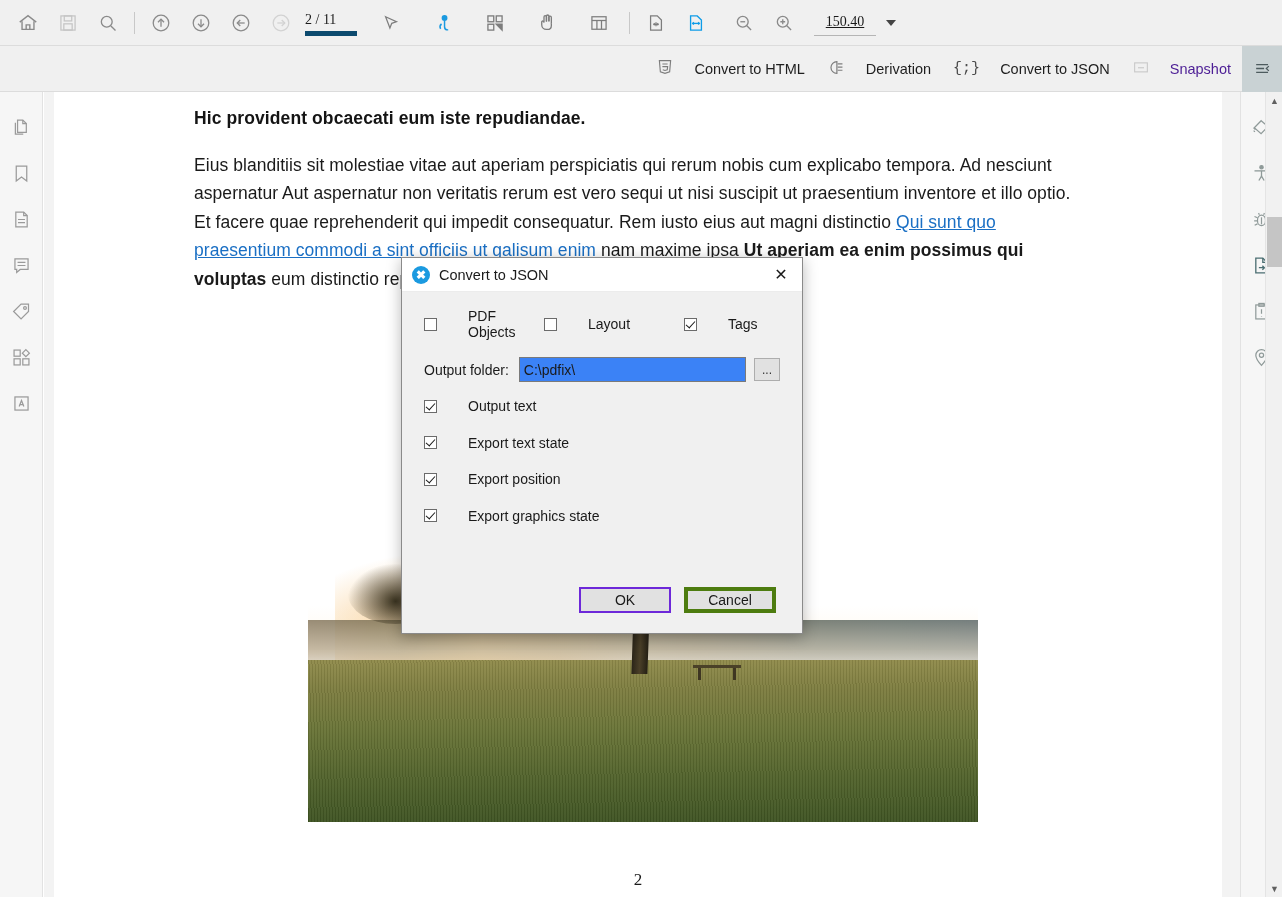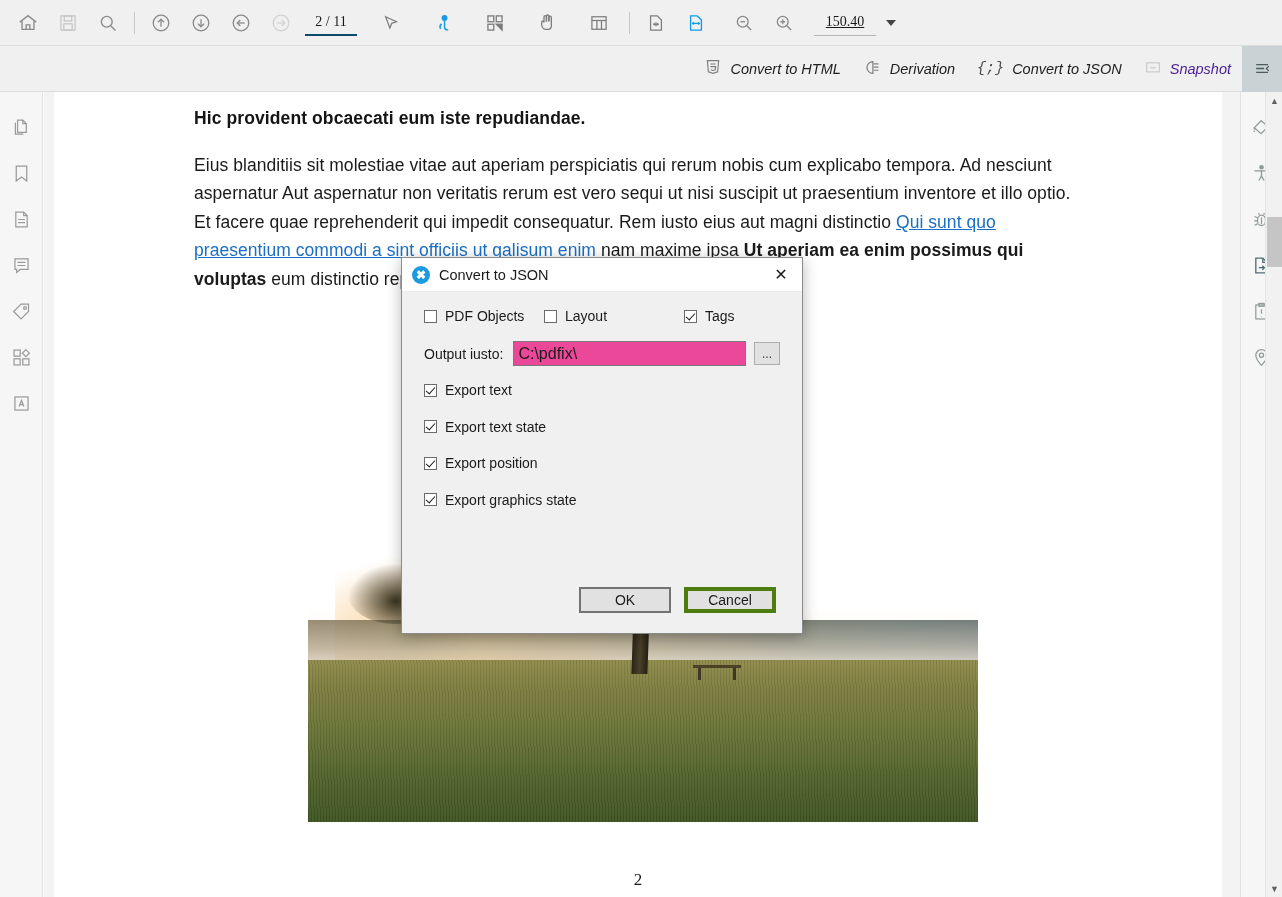--- a/index.html
+++ b/index.html
@@ -21,23 +21,23 @@
   }
   .tb-btn {
     width: 40px; height: 40px;
     display: flex; align-items: center; justify-content: center;
     cursor: pointer;
   }
   .tb-btn svg { display: block; }
   .tb-sep { width: 1px; height: 22px; background: #c8c8c8; margin: 0 6px; }
   .page-field {
     width: 52px; height: 26px; margin: 0 4px;
-    border: none; border-bottom: 2px solid #0c4a6e;
+    border: none; border-bottom: 5px solid #0c4a6e;
     background: transparent;
-    text-align: center; font-size: 14px; color: #1a1a1a;
+    text-align: left; font-size: 14px; color: #1a1a1a;
     font-family: "Liberation Serif", serif;
     padding: 0; outline: none;
   }
   .zoom-wrap { display: flex; align-items: center; margin-left: 10px; }
   .zoom-field {
     width: 62px; height: 26px;
     border: none; border-bottom: 1px solid #b5b5b5;
     background: transparent; text-align: center;
     font-size: 14px; color: #1a1a1a; padding: 0; outline: none;
     font-family: "Liberation Serif", serif;
@@ -51,23 +51,23 @@
     cursor: pointer;
   }
 
   
   .toolbar-sub {
     position: absolute; left: 0; top: 46px; width: 1282px; height: 46px;
     background: #f0f0f0; border-bottom: 1px solid #dcdcdc;
     display: flex; align-items: center; justify-content: flex-end;
   }
   .sub-item {
-    display: flex; align-items: center; gap: 8px;
+    display: flex; align-items: center; gap: 20px;
     height: 40px; padding: 0 11px; cursor: pointer;
-    font-size: 14.5px; color: #1e1e1e; white-space: nowrap; font-style: italic;
+    font-size: 14.5px; color: #1e1e1e; white-space: nowrap;
   }
   .sub-item.disabled { color: #4c1d95; cursor: default; }
   .sub-collapse {
     width: 40px; height: 46px; background: #c9d2d4;
     display: flex; align-items: center; justify-content: center;
     cursor: pointer;
   }
 
   
   .rail-left {
@@ -234,59 +234,60 @@
     width: 30px; height: 28px; display: flex;
     align-items: center; justify-content: center; cursor: pointer;
     color: #1a1a1a; font-size: 16px;
   }
   .dlg-body { padding: 16px 22px 0 22px; }
   .row-top { display: flex; align-items: center; margin-bottom: 17px; }
   .cb {
     display: inline-flex; align-items: center;
     font-size: 14px; color: #1a1a1a; cursor: pointer;
     user-select: none;
+    gap: 23px;
   }
   .cb .box {
     width: 13px; height: 13px; margin-right: 8px;
     border: 1px solid #6b6b6b; background: #fff;
     display: inline-flex; align-items: center; justify-content: center;
     position: relative; flex: 0 0 auto;
   }
   .cb .box.on::after {
     content: ""; position: absolute;
     left: 3px; top: 0px; width: 4px; height: 8px;
     border: solid #1a1a1a; border-width: 0 1.6px 1.6px 0;
     transform: rotate(42deg);
   }
   .row-folder { display: flex; align-items: center; margin-bottom: 16px; }
   .folder-label { font-size: 14px; color: #1a1a1a; margin-right: 10px; }
   .folder-input {
     flex: 1; height: 25px;
-    border: 1px solid #7a7a7a; background: #ec4899;
-    font-size: 16px; color: #1a1a1a; padding: 0 4px; outline: none;
+    border: 1px solid #7a7a7a; background: #3b82f6;
+    font-size: 14px; color: #1a1a1a; padding: 0 4px; outline: none;
     font-family: "Liberation Sans", sans-serif;
   }
   .folder-browse {
     width: 26px; height: 23px; margin-left: 8px;
     border: 1px solid #adadad; background: #e1e1e1;
     font-size: 12px; color: #333; cursor: pointer; line-height: 1;
     display: flex; align-items: center; justify-content: center;
   }
   .opt-row { margin-bottom: 18px; }
   .dlg-actions {
     position: absolute; left: 0; right: 0; bottom: 20px;
     display: flex; justify-content: flex-end; gap: 13px; padding-right: 26px;
   }
   .btn {
     width: 92px; height: 26px;
     border: 4px solid #4d7c0f; background: #e1e1e1;
     font-size: 14px; color: #1a1a1a; cursor: pointer;
     font-family: "Liberation Sans", sans-serif;
   }
-  .btn.primary { border: 2px solid #737373; }
+  .btn.primary { border: 2px solid #6d28d9; }
 </style>
 </head>
 <body>
 
 <div id="app">
 
   <div class="toolbar-main">
     <div class="tb-btn" style="margin-left:8px">
       <svg width="22" height="22" viewBox="0 0 24 24" fill="none" stroke="#8a8a8a" stroke-width="1.5">
           <path d="M3 11l9-7 9 7"></path>
@@ -598,29 +599,29 @@
           <span class="box"></span>
           <span>Layout</span>
         </label>
         <label class="cb">
           <span class="box on"></span>
           <span>Tags</span>
         </label>
       </div>
 
       <div class="row-folder">
-        <span class="folder-label">Output iusto:</span>
+        <span class="folder-label">Output folder:</span>
         <input class="folder-input" value="C:\pdfix\" style="">
         <button class="folder-browse">...</button>
       </div>
 
       <div class="opt-row">
         <label class="cb">
           <span class="box on"></span>
-          <span>Export text</span>
+          <span>Output text</span>
         </label>
       </div>
       <div class="opt-row">
         <label class="cb">
           <span class="box on"></span>
           <span>Export text state</span>
         </label>
       </div>
       <div class="opt-row">
         <label class="cb">

